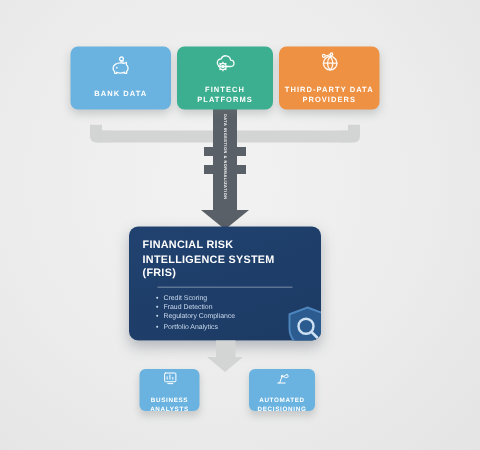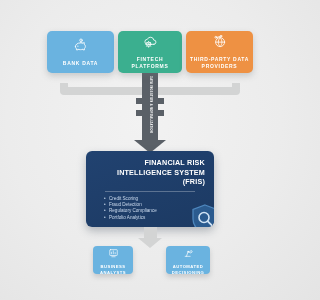--- a/index.html
+++ b/index.html
@@ -148,21 +148,21 @@
     box-shadow: 0 4px 9px rgba(70,80,95,0.35);
     box-sizing: border-box;
     padding: 7px 9px 6px 9px;
     overflow: hidden;
   }
   #fris-title {
     color: #ffffff;
     font-size: 7.2px;
     font-weight: bold;
     line-height: 9.5px;
-    text-align: right;
+    text-align: left;
     letter-spacing: 0.2px;
     text-transform: uppercase;
   }
   #fris-divider {
     height: 1px;
     background: rgba(255,255,255,0.28);
     margin: 4px 10px 4px 10px;
   }
   #fris-bullets {
     list-style: none;

